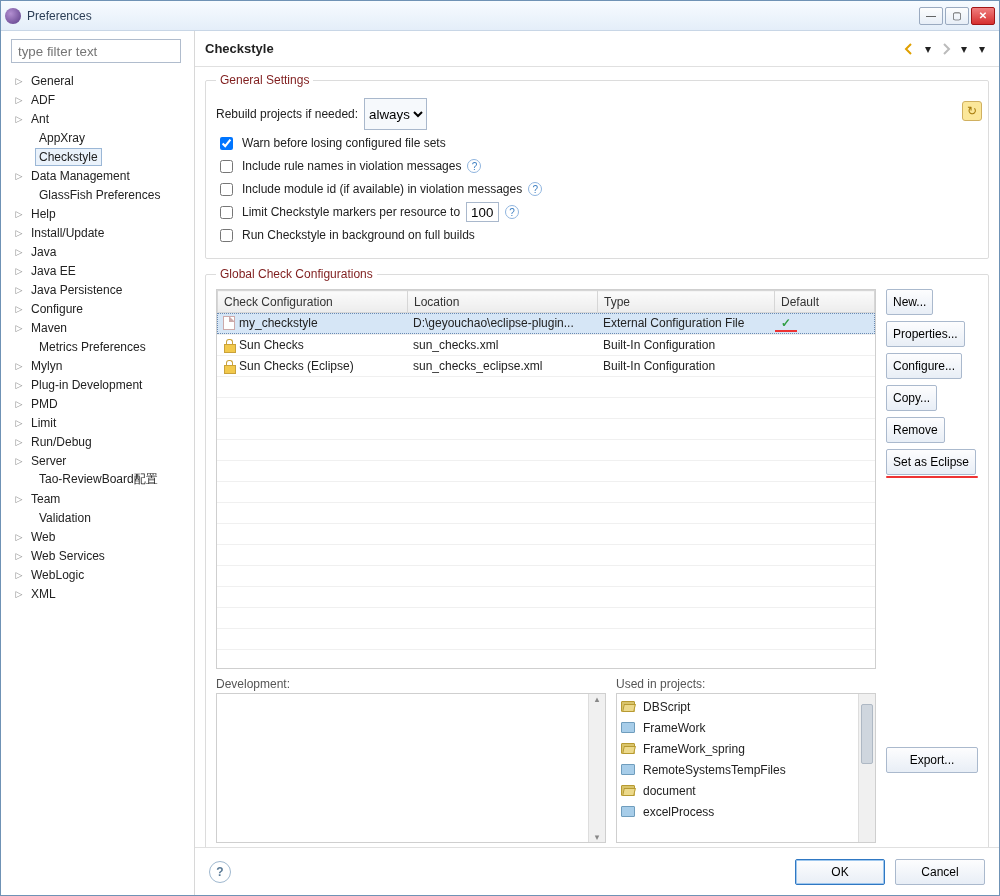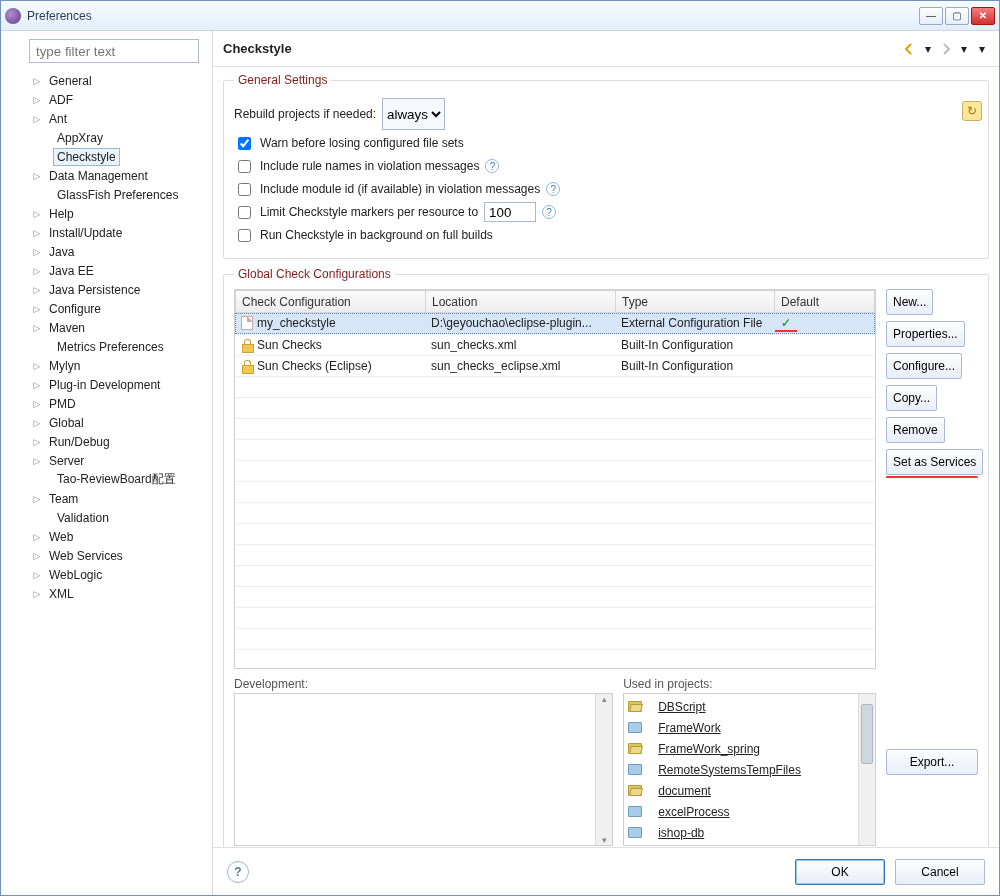--- a/index.html
+++ b/index.html
@@ -3,39 +3,39 @@
 <meta charset="utf-8">
 <style>
   html,body{margin:0;padding:0;font-family:"Segoe UI",Tahoma,sans-serif;font-size:12px;color:#222;background:#fff;}
   *{box-sizing:border-box;}
   .window{width:1000px;height:896px;border:1px solid #6f92b5;background:#fff;display:flex;flex-direction:column;}
   .titlebar{height:30px;background:linear-gradient(#f7fbff,#e4eef9);display:flex;align-items:center;padding:0 4px;border-bottom:1px solid #c8d6e6;}
   .titlebar .app-icon{width:16px;height:16px;border-radius:50%;background:radial-gradient(circle at 35% 35%,#b38fd1,#5a3b86);margin-right:6px;}
   .titlebar .title{flex:1;color:#2c3e56;}
   .titlebar .wbtn{width:24px;height:18px;border:1px solid #9aaac0;margin-left:2px;display:flex;align-items:center;justify-content:center;background:linear-gradient(#fdfdfd,#e7eef7);font-size:10px;color:#333;border-radius:2px;}
   .titlebar .wbtn.close{background:linear-gradient(#f07f7f,#d62f2f);border-color:#a11515;color:#fff;font-weight:bold;}
-  .body{flex:1;display:flex;min-height:0;margin-left:18px;}
+  .body{flex:1;display:flex;min-height:0;}
   .sidebar{width:194px;border-right:1px solid #d8d8d8;display:flex;flex-direction:column;padding:6px 4px 4px 4px;gap:4px;overflow:auto;}
   .filter{height:24px;border:1px solid #b0bccd;padding:2px 6px;width:170px;margin: 2px 0 2px 6px;color:#888;background:#fff;}
   .tree{flex:1;overflow:auto;padding:2px 0;}
   .tree-item{display:flex;align-items:center;height:19px;padding-left:8px;white-space:nowrap;}
   .tree-item .tw{width:12px;text-align:center;color:#8a8a8a;font-size:9px;margin-right:2px;}
   .tree-item.child{padding-left:30px;}
   .tree-item .lbl{padding:1px 3px;border:1px solid transparent;}
   .tree-item.selected .lbl{border:1px solid #9bb7d6;background:#eaf2fb;}
   .main{flex:1;display:flex;flex-direction:column;min-width:0;}
   .main-header{height:36px;display:flex;align-items:center;padding:0 10px;border-bottom:1px solid #e0e0e0;}
   .main-header h1{font-size:13px;font-weight:bold;margin:0;flex:1;}
   .navicon{width:14px;height:14px;margin-left:4px;display:inline-flex;align-items:center;justify-content:center;}
   .main-scroll{flex:1;overflow:auto;padding:6px 10px 10px 10px;display:flex;flex-direction:column;gap:8px;}
   fieldset{border:1px solid #dcdcdc;border-radius:2px;padding:8px 10px 10px 10px;margin:0;}
   legend{color:#7f1d1d;padding:0 4px;}
   .row{display:flex;align-items:center;gap:6px;margin:3px 0;min-height:20px;}
   select{height:32px;border:1px solid #a9b8cc;background:#f6f9fc;}
-  input[type=text].small{width:52px;height:20px;border:1px solid #a9b8cc;text-align:left;padding:0 4px;}
+  input[type=text].small{width:33px;height:20px;border:1px solid #a9b8cc;text-align:left;padding:0 4px;}
   .help{width:14px;height:14px;border:1px solid #8fb4de;border-radius:50%;color:#3d7fc2;font-size:10px;display:inline-flex;align-items:center;justify-content:center;}
   .table-wrap{display:flex;gap:10px;}
   .table-box{flex:1;border:1px solid #cfcfcf;height:380px;display:flex;flex-direction:column;}
   table{width:100%;border-collapse:collapse;table-layout:fixed;}
   thead th{background:linear-gradient(#fbfbfb,#ececec);border:1px solid #d6d6d6;height:22px;text-align:left;padding:0 6px;font-weight:normal;color:#333;}
   tbody td{height:21px;padding:0 6px;border-bottom:1px solid #f0f0f0;white-space:nowrap;overflow:hidden;text-overflow:ellipsis;}
   tbody tr.selected{background:#d6e6f6;outline:1px dotted #6a8ab2;outline-offset:-1px;}
   .btncol{width:92px;display:flex;flex-direction:column;gap:6px;}
   .btn{height:26px;border:1px solid #aab9cd;background:linear-gradient(#fdfdfe,#e8eef6);border-radius:2px;padding:0 6px;font-size:12px;white-space:nowrap;}
   .file-icon{display:inline-block;width:12px;height:14px;border:1px solid #caa;background:#fff;margin-right:4px;position:relative;vertical-align:-3px;}
@@ -46,21 +46,21 @@
   .check{color:#2f9e44;font-weight:bold;position:relative;}
   .red-under{position:absolute;left:-6px;right:-6px;top:14px;height:0;border-bottom:2px solid #e33;}
   .desc-row{display:flex;gap:10px;}
   .desc-box{flex:1;display:flex;flex-direction:column;}
   .desc-label{color:#555;margin-bottom:2px;}
   .textarea{flex:1;min-height:150px;border:1px solid #cfcfcf;background:#fff;position:relative;overflow:hidden;}
   .textarea .sb{position:absolute;right:0;top:0;bottom:0;width:17px;background:#f0f0f0;border-left:1px solid #ddd;display:flex;flex-direction:column;justify-content:space-between;align-items:center;}
   .textarea .sb span{font-size:9px;color:#888;}
   .projlist{flex:1;border:1px solid #cfcfcf;background:#fff;min-height:150px;position:relative;overflow:hidden;}
   .projlist .items{padding:2px 4px;}
-  .projlist .pi{height:21px;display:flex;align-items:center;gap:16px;text-decoration:underline;}
+  .projlist .pi{height:21px;display:flex;align-items:center;gap:8px;}
   .folder-icon{display:inline-block;width:14px;height:11px;background:#d9c46b;border:1px solid #b79a32;border-radius:1px;position:relative;}
   .folder-icon.open::after{content:"";position:absolute;left:1px;top:2px;right:-1px;bottom:-1px;background:#ecd98b;border:1px solid #b79a32;transform:skewX(-12deg);}
   .folder-icon.closed{background:#a7cde9;border-color:#6f9dbd;}
   .projlist .sb{position:absolute;right:0;top:0;bottom:0;width:17px;background:#f0f0f0;border-left:1px solid #ddd;}
   .projlist .sb .thumb{position:absolute;left:2px;right:2px;top:10px;height:60px;background:#cfd6de;border:1px solid #aeb8c4;border-radius:2px;}
   .footer{height:48px;border-top:1px solid #e0e0e0;display:flex;align-items:center;padding:0 14px;gap:10px;}
   .footer .spacer{flex:1;}
   .footer .help-big{width:22px;height:22px;border:1.5px solid #9fb8cf;border-radius:50%;display:flex;align-items:center;justify-content:center;color:#5a7a96;font-weight:bold;}
   .footer .btn{width:90px;height:26px;}
   .footer .btn.primary{border:1px solid #2f78c3;box-shadow:0 0 0 1px #9ec7ee inset;}
@@ -151,21 +151,21 @@
           <div class="tree-item">
             <span class="tw">▷</span>
             <span class="lbl">Plug-in Development</span>
           </div>
           <div class="tree-item">
             <span class="tw">▷</span>
             <span class="lbl">PMD</span>
           </div>
           <div class="tree-item">
             <span class="tw">▷</span>
-            <span class="lbl">Global</span>
+            <span class="lbl">Limit</span>
           </div>
           <div class="tree-item">
             <span class="tw">▷</span>
             <span class="lbl">Run/Debug</span>
           </div>
           <div class="tree-item">
             <span class="tw">▷</span>
             <span class="lbl">Server</span>
           </div>
           <div class="tree-item child">
@@ -383,21 +383,21 @@
                     </tbody>
                   </table>
               </div>
             </div>
             <div class="btncol" id="cfg-buttons">
                 <div><button class="btn">New...</button></div>
                 <div><button class="btn">Properties...</button></div>
                 <div><button class="btn">Configure...</button></div>
                 <div><button class="btn">Copy...</button></div>
                 <div><button class="btn">Remove</button></div>
-                <div class="annot"><button class="btn">Set as Services</button><div class="red-under2"></div></div>
+                <div class="annot"><button class="btn">Set as Eclipse</button><div class="red-under2"></div></div>
               </div>
           </div>
 
           <div class="desc-row" style="margin-top:8px;">
             <div class="desc-box" style="flex:1.05;">
               <div class="desc-label">Development:</div>
               <div class="textarea">
                 <div class="sb">
                     <span>▴</span>
                     <span>▾</span>
@@ -425,24 +425,20 @@
                       <span>RemoteSystemsTempFiles</span>
                     </div>
                     <div class="pi">
                       <span class="folder-icon open"></span>
                       <span>document</span>
                     </div>
                     <div class="pi">
                       <span class="folder-icon closed"></span>
                       <span>excelProcess</span>
                     </div>
-                    <div class="pi">
-                      <span class="folder-icon closed"></span>
-                      <span>ishop-db</span>
-                    </div>
                   </div>
                 <div class="sb">
                     <div class="thumb"></div>
                   </div>
               </div>
             </div>
             <div style="width:92px;display:flex;flex-direction:column;justify-content:center;">
               <button class="btn">Export...</button>
             </div>
           </div>

